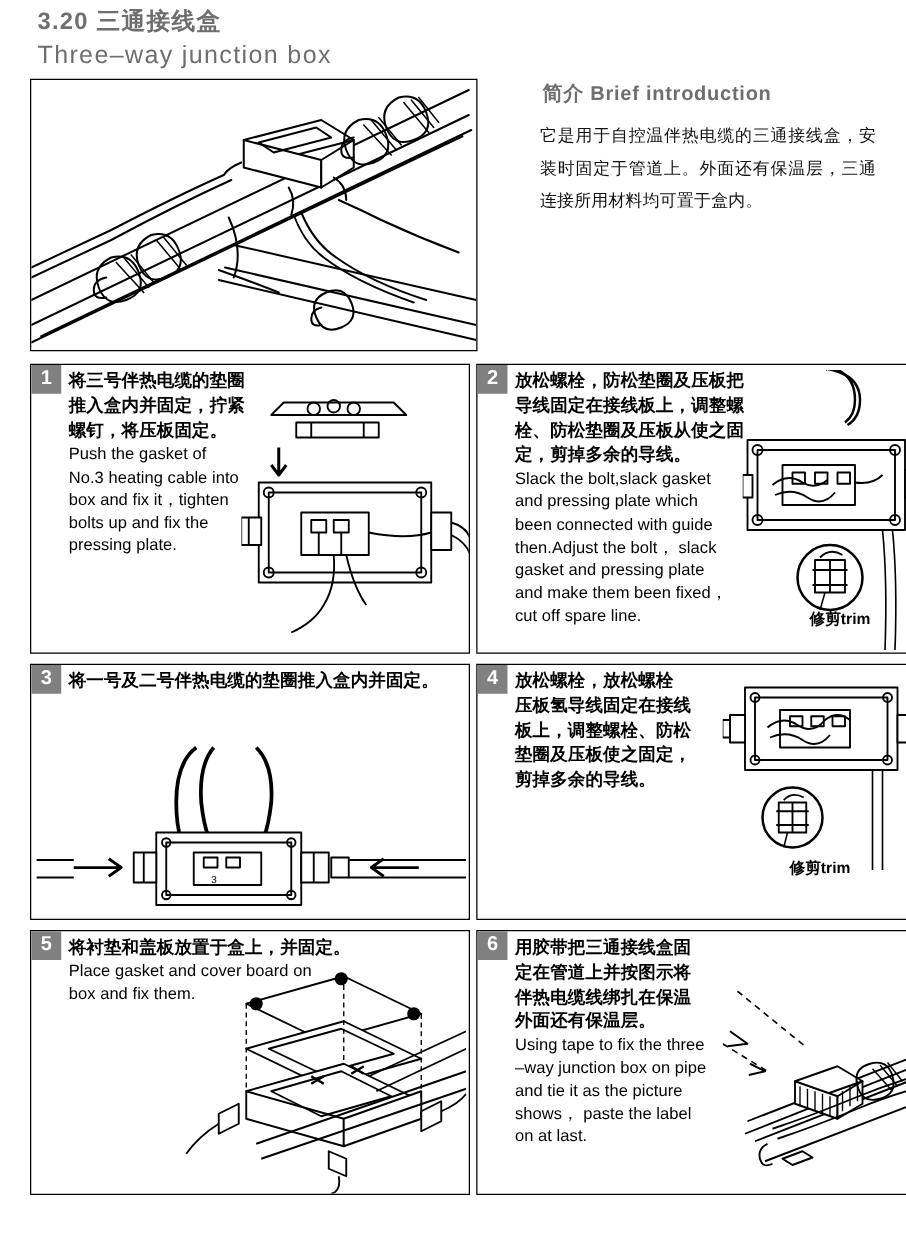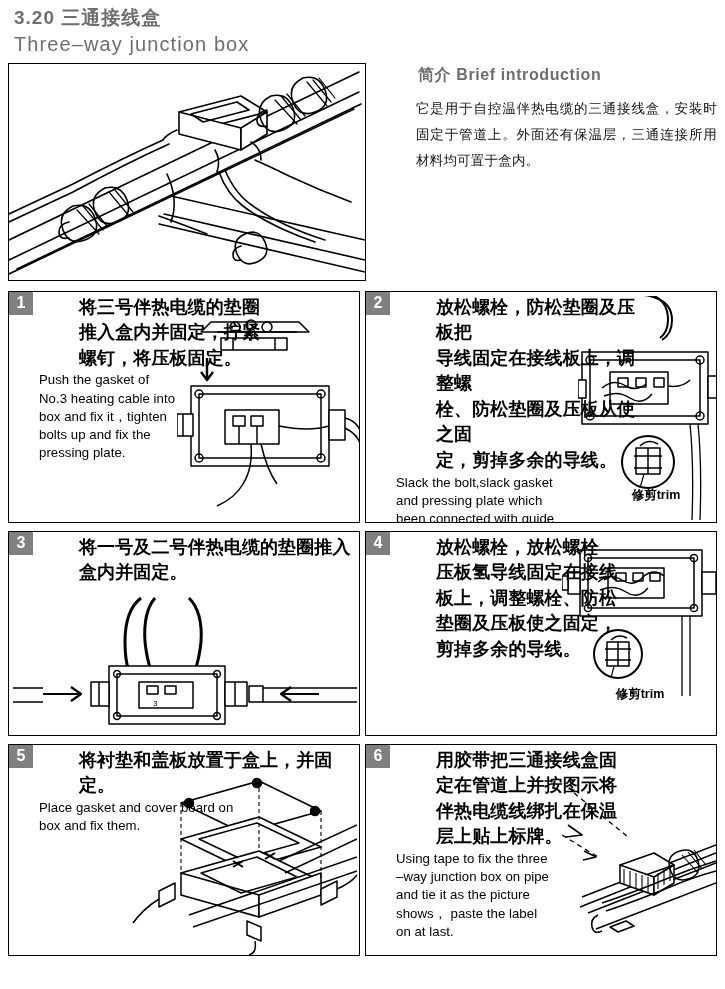--- a/index.html
+++ b/index.html
@@ -13,21 +13,21 @@
     font-family: "Liberation Sans", "DejaVu Sans", sans-serif;
     color: #000;
     position: relative;
     overflow: hidden;
   }
   .page {
     position: relative;
     width: 725px;
     height: 989px;
     box-sizing: border-box;
-    padding: 0 8px;
+    padding: 0 24px;
   }
 
   
   .title-block {
     padding: 6px 0 2px 6px;
   }
   .title-cn {
     font-size: 19px;
     font-weight: bold;
     color: #6e6e6e;
@@ -120,26 +120,25 @@
     top: 0;
     left: 0;
     line-height: 1;
   }
   .panel-body {
     padding: 3px 6px 4px 30px;
     position: relative;
     z-index: 2;
   }
   .txt-cn {
-    font-size: 18px;
+    font-size: 14px;
     font-weight: bold;
     line-height: 1.42;
     letter-spacing: 0.1px;
     white-space: pre-line;
-    margin-left: 40px;
   }
   .txt-en {
     font-size: 13.2px;
     line-height: 1.38;
     letter-spacing: 0.05px;
     white-space: pre-line;
     font-weight: 500;
   }
   .narrow { max-width: 190px; }
   .narrow-2 { max-width: 200px; }
@@ -504,21 +503,21 @@
         </svg>
       </div>
     </div>
 
     <div class="panel h3">
       <div class="badge">6</div>
       <div class="panel-body">
         <div class="txt-cn narrow-2">用胶带把三通接线盒固
 定在管道上并按图示将
 伴热电缆线绑扎在保温
-层上贴上标牌。</div>
+外面还有保温层。</div>
         <div class="txt-en narrow-2">Using tape to fix the three
 –way junction box on pipe
 and tie it as the picture
 shows， paste the label
 on at last.</div>
       </div>
       <div class="fig" style="left:196px; top:44px; width:154px; height:166px;">
         <svg width="154" height="166" viewBox="0 0 154 166">
           <g fill="none" stroke="#000" stroke-width="1.5" stroke-linejoin="round">
 

